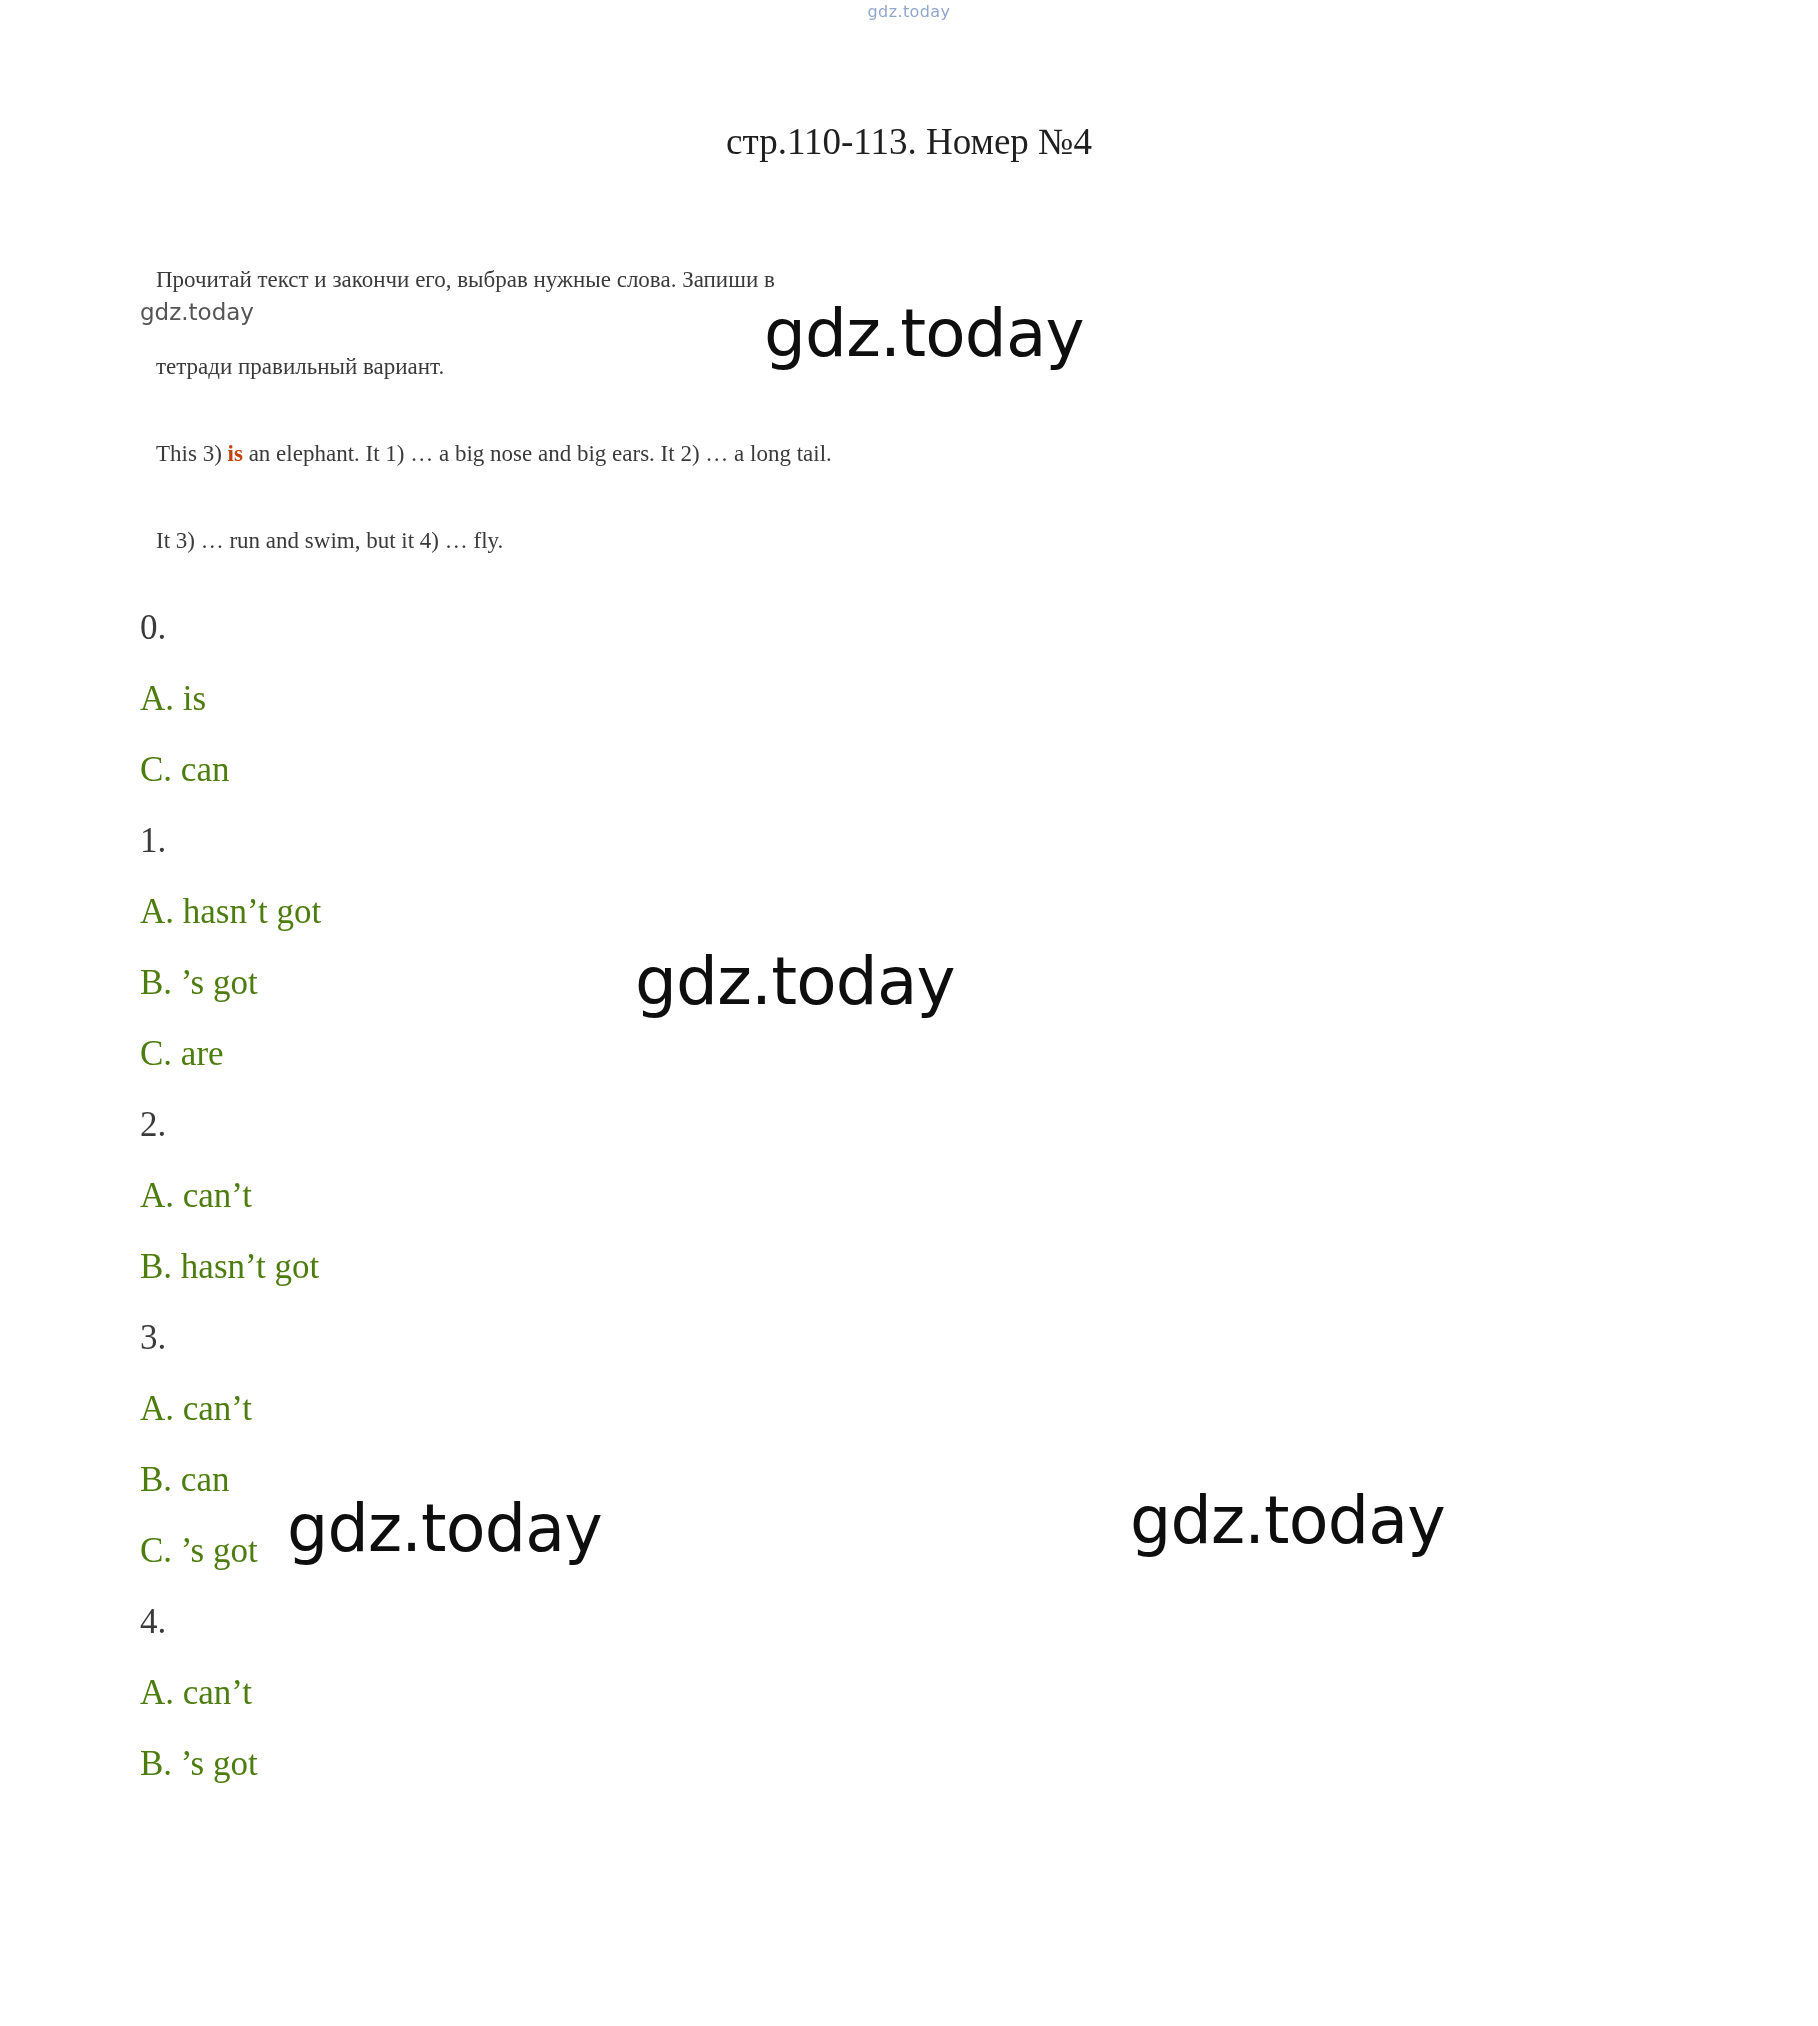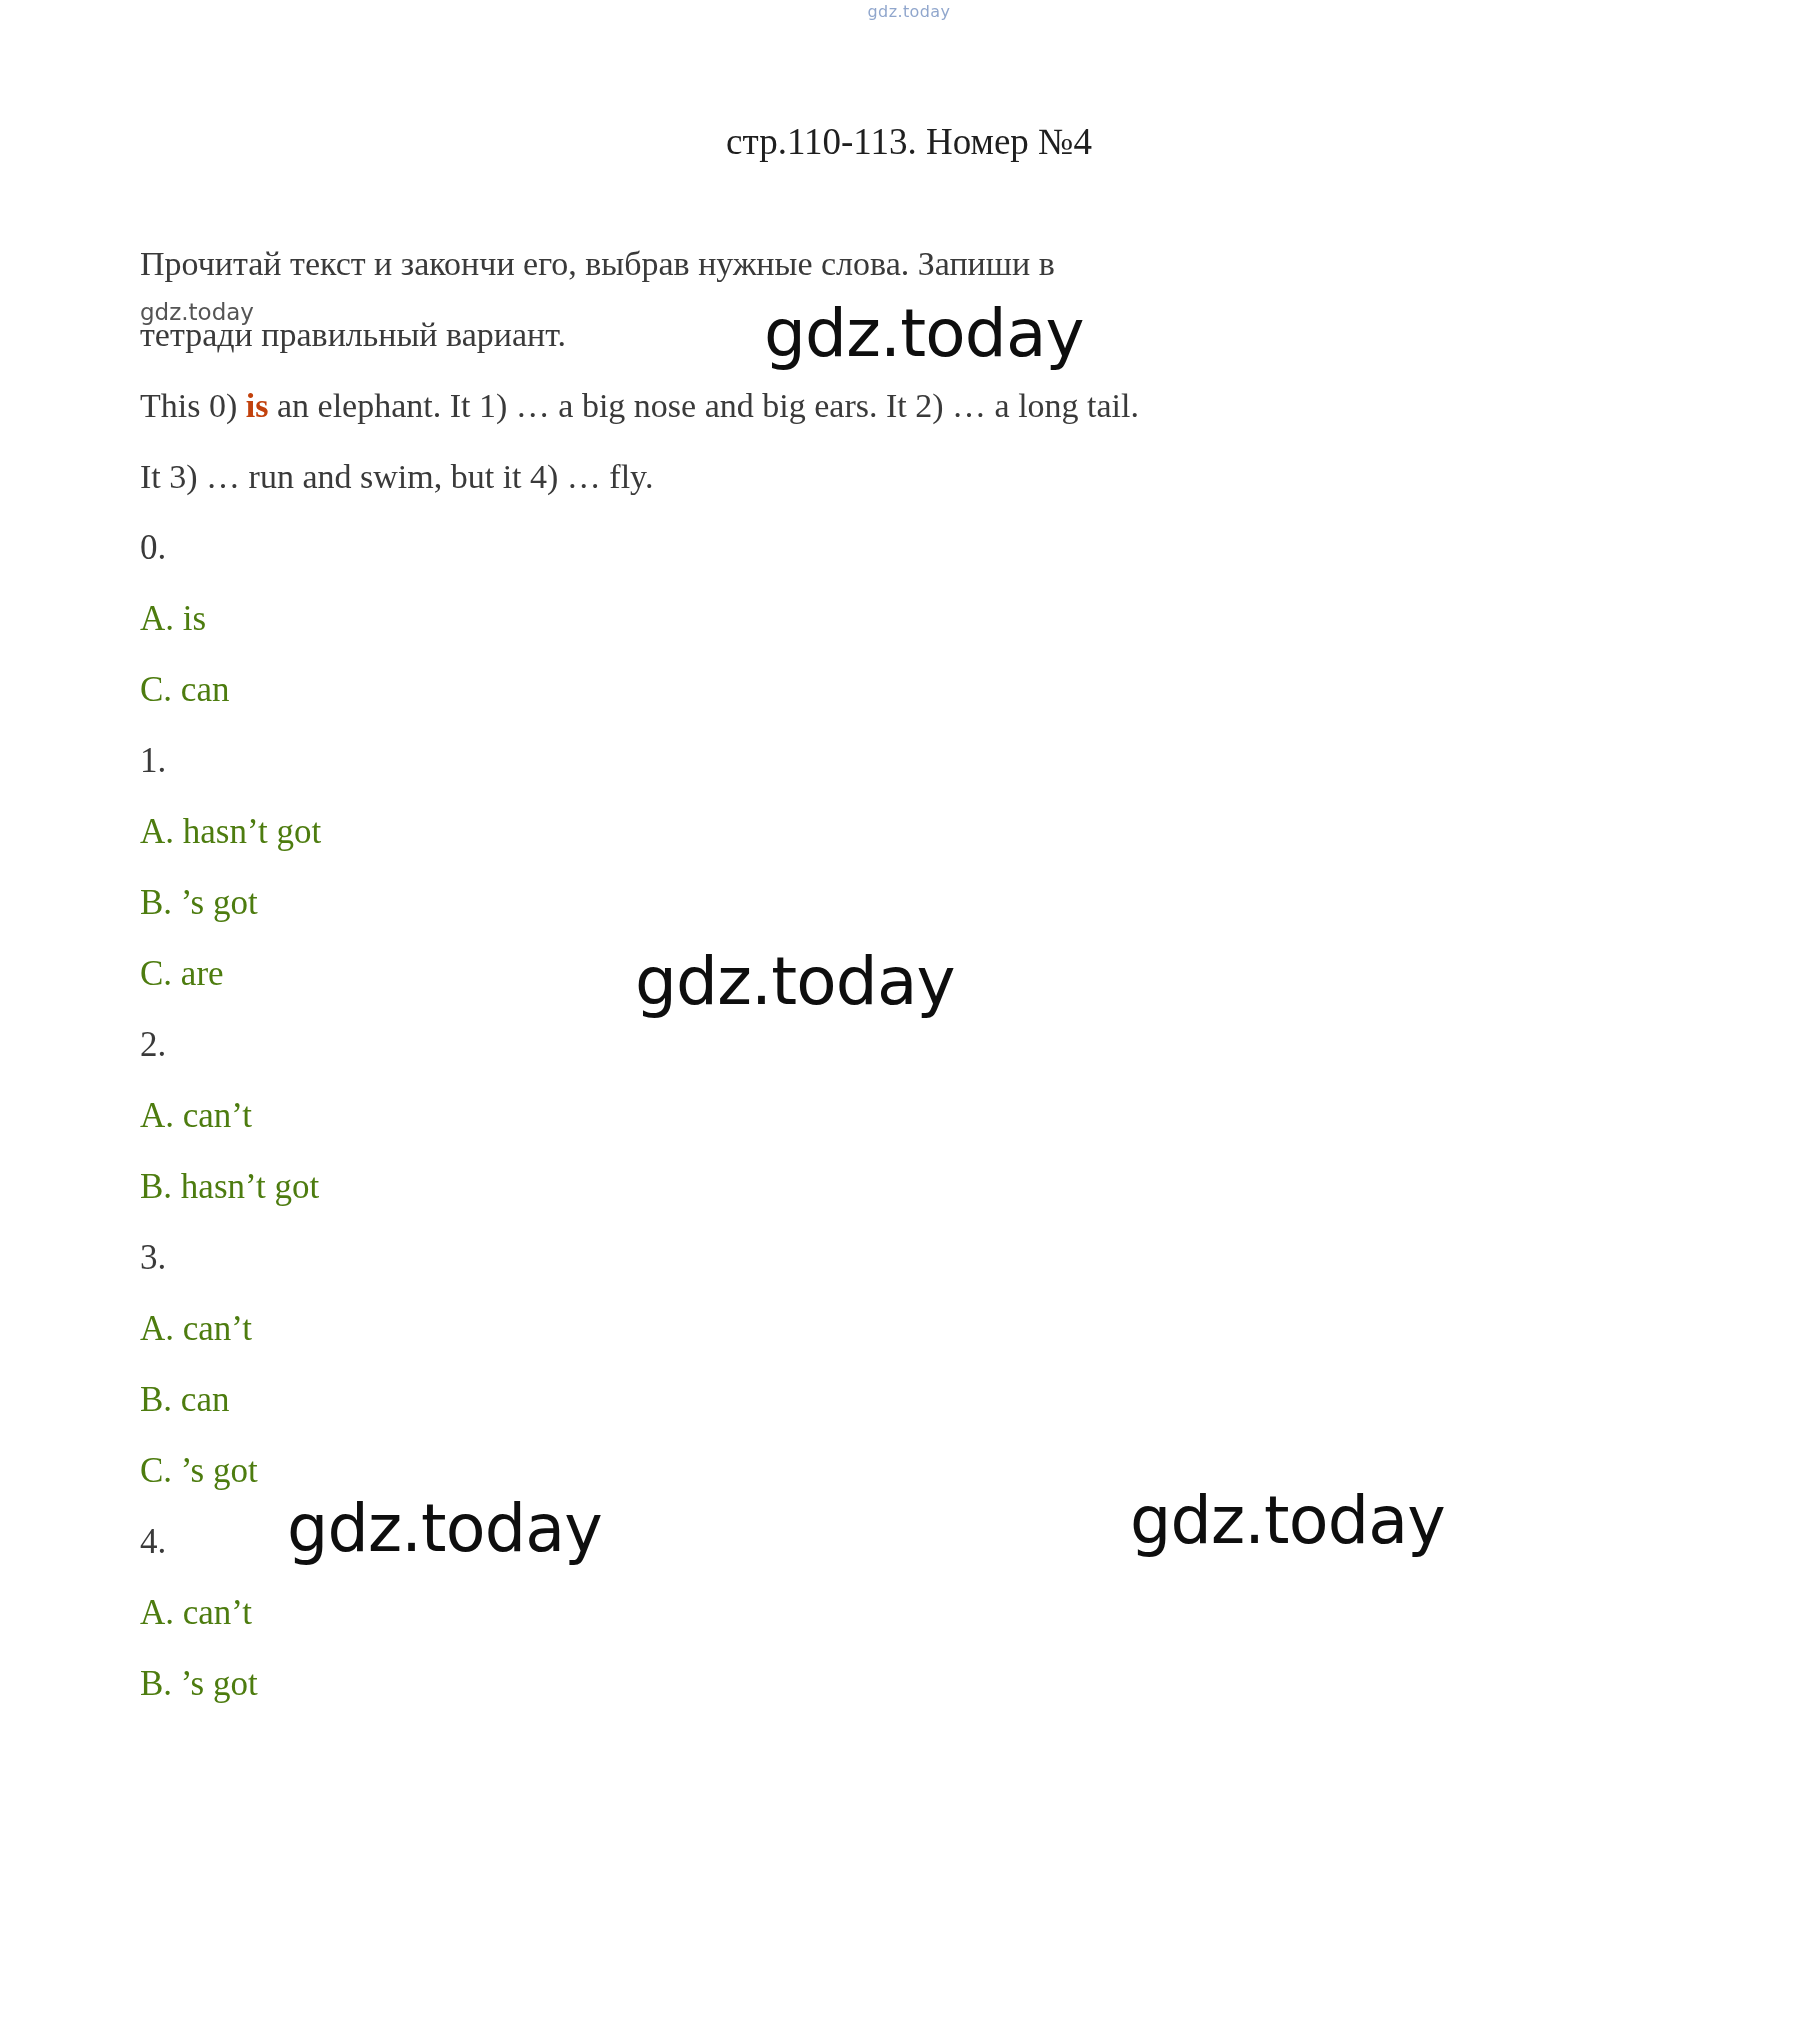--- a/index.html
+++ b/index.html
@@ -41,24 +41,24 @@
     font-size: 37px;
     color: #1f1f1f;
   }
   .content {
     position: absolute;
     top: 228px;
     left: 140px;
     width: 1495px;
   }
   .para {
-    font-size: 34px;
+    font-size: 23px;
     line-height: 71px;
     color: #3a3a3a;
-    margin: 0;
+    margin: 16px;
   }
   .para.task {
     color: #3a3a3a;
   }
   .bold {
     font-weight: bold;
     color: #c2410c;
   }
   .opt {
     font-size: 35px;
@@ -97,21 +97,21 @@
 <div class="page">
 
   <div class="top-watermark">gdz.today</div>
 
   <div class="title">стр.110-113. Номер №4</div>
 
   <div class="content">
     <p class="para task">Прочитай текст и закончи его, выбрав нужные слова. Запиши в</p>
     <p class="para task">тетради правильный вариант.</p>
 
-    <p class="para"><span>This 0) </span><span class="bold">is</span><span> an elephant. It 1) … a big nose and big ears. It 2) … a long tail.</span></p>
+    <p class="para"><span>This 3) </span><span class="bold">is</span><span> an elephant. It 1) … a big nose and big ears. It 2) … a long tail.</span></p>
     <p class="para">It 3) … run and swim, but it 4) … fly.</p>
 
     <p class="num">0.</p>
     <p class="opt">A. is</p>
     <p class="opt">C. can</p>
 
     <p class="num">1.</p>
     <p class="opt">A. hasn’t got</p>
     <p class="opt">B. ’s got</p>
     <p class="opt">C. are</p>

